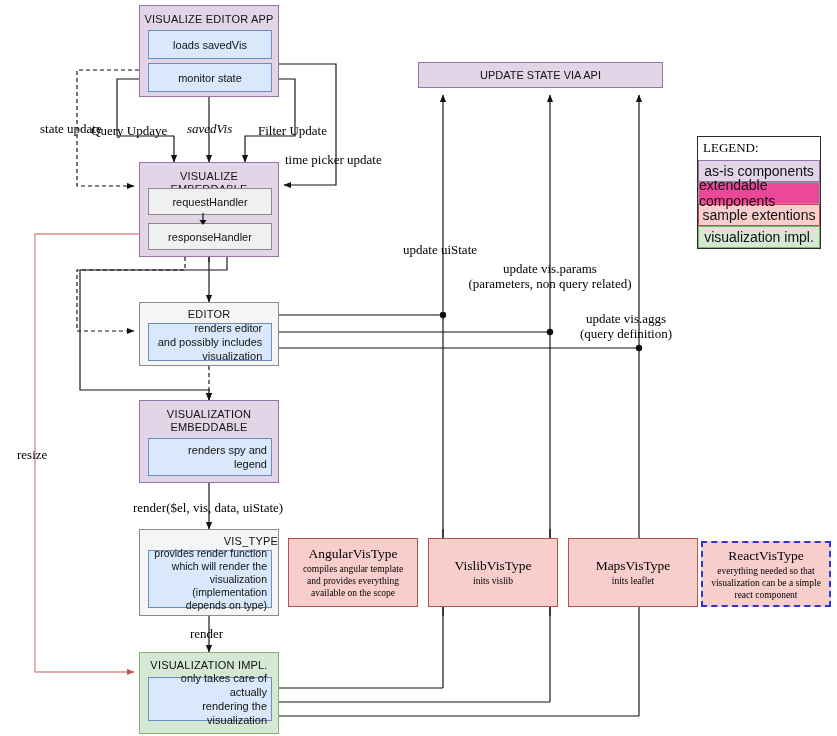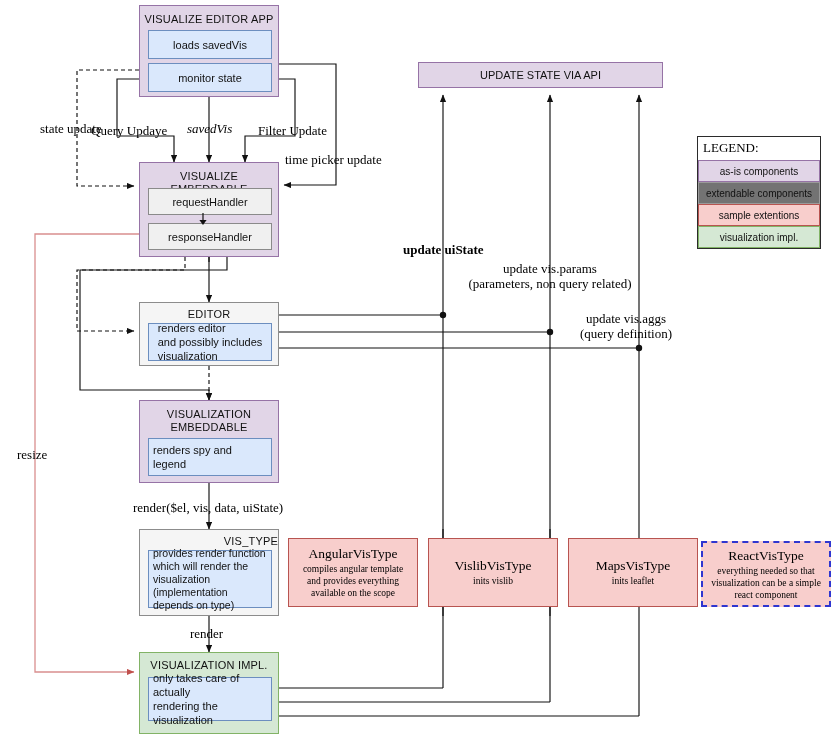--- a/index.html
+++ b/index.html
@@ -7,21 +7,21 @@
        font-family:"Liberation Sans",sans-serif;}
   #canvas{position:absolute;inset:0;width:837px;height:552px;}
   svg.wires{position:absolute;left:0;top:0;width:837px;height:736px;pointer-events:none;}
 
   .box{position:absolute;box-sizing:border-box;}
   .outer{border-width:1px;border-style:solid;}
   .hdr{position:absolute;left:0;right:0;text-align:center;font-size:11px;
        color:#111;letter-spacing:.2px;line-height:13px;}
   .inner{position:absolute;box-sizing:border-box;border:1px solid #6c8ebf;
          background:#dae8fc;display:flex;align-items:center;justify-content:center;
-         text-align:left;font-size:11px;color:#111;line-height:14px;padding:2px 4px;}
+         text-align:right;font-size:11px;color:#111;line-height:14px;padding:2px 4px;}
   .grayinner{border:1px solid #8a8a8a;background:#f0f0f0;}
 
   .purple{background:#e1d5e7;border-color:#9673a6;}
   .gray{background:#f5f5f5;border-color:#8c8c8c;}
   .green{background:#d5e8d4;border-color:#82b366;}
   .pink{background:#f8cecc;border-color:#b85450;}
   .pinkdash{background:#f8cecc;border:2px dashed #2f36d0;}
   .lbl{position:absolute;font-family:"Liberation Serif",serif;font-size:13px;
        color:#000;white-space:pre;line-height:15px;}
   .lblc{position:absolute;font-family:"Liberation Serif",serif;font-size:13px;
@@ -31,23 +31,23 @@
        align-items:center;justify-content:center;text-align:center;padding:4px 6px;
        font-family:"Liberation Serif",serif;}
   .ext .t{font-size:13.5px;color:#000;line-height:16px;}
   .ext .s{font-size:9.5px;color:#000;line-height:12px;margin-top:1px;}
 
   #legend{position:absolute;left:697px;top:136px;width:124px;
           border:1px solid #2b2b2b;background:#fff;box-sizing:border-box;}
   #legend .ltitle{font-family:"Liberation Serif",serif;font-size:13px;color:#000;
           padding:3px 5px 4px 5px;}
   #legend .lrow{height:22px;display:flex;align-items:center;justify-content:center;
-          font-size:10px;color:#111;box-sizing:border-box;border:1px solid transparent;}
+          font-size:14px;color:#111;box-sizing:border-box;border:1px solid transparent;}
   #legend .lp{background:#e1d5e7;border-color:#9673a6;}
-  #legend .lg{background:#737373;border-color:#9a9a9a;}
+  #legend .lg{background:#ec4899;border-color:#9a9a9a;}
   #legend .lk{background:#f8cecc;border-color:#b85450;}
   #legend .lv{background:#d5e8d4;border-color:#82b366;}
 </style>
 </head>
 <body>
 
 <div id="canvas">
 
   <svg class="wires" viewBox="0 0 837 736">
     <defs>
@@ -179,21 +179,21 @@
   </div>
 
   <div class="lbl" style="left:40px;top:121px;">state update</div>
   <div class="lbl" style="left:91px;top:123px;">Query Updaye</div>
   <div class="lbl" style="left:187px;top:121px;font-style:italic;">savedVis</div>
   <div class="lbl" style="left:258px;top:123px;">Filter Update</div>
   <div class="lbl" style="left:285px;top:152px;">time picker update</div>
   <div class="lbl" style="left:17px;top:447px;">resize</div>
   <div class="lbl" style="left:133px;top:500px;">render($el, vis, data, uiState)</div>
   <div class="lbl" style="left:190px;top:626px;">render</div>
-  <div class="lbl" style="left:403px;top:242px;font-weight:bold;">update uiState</div>
+  <div class="lbl" style="left:403px;top:242px;">update uiState</div>
   <div class="lblc" style="left:556px;top:311px;width:140px;white-space:pre-line;">update vis.aggs
 (query definition)</div>
   <div class="lblc" style="left:455px;top:261px;width:190px;white-space:pre-line;">update vis.params
 (parameters, non query related)</div>
 
   <div id="legend">
     <div class="ltitle">LEGEND:</div>
     <div class="lrow lp">as-is components</div>
     <div class="lrow lg">extendable components</div>
     <div class="lrow lk">sample extentions</div>

